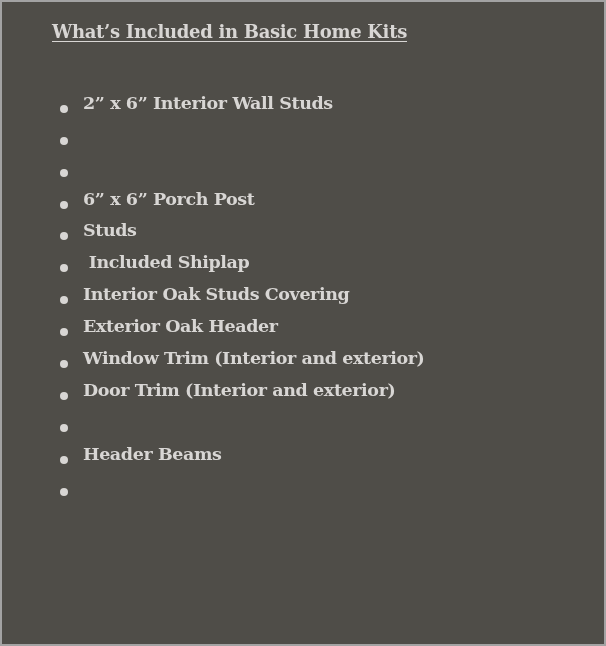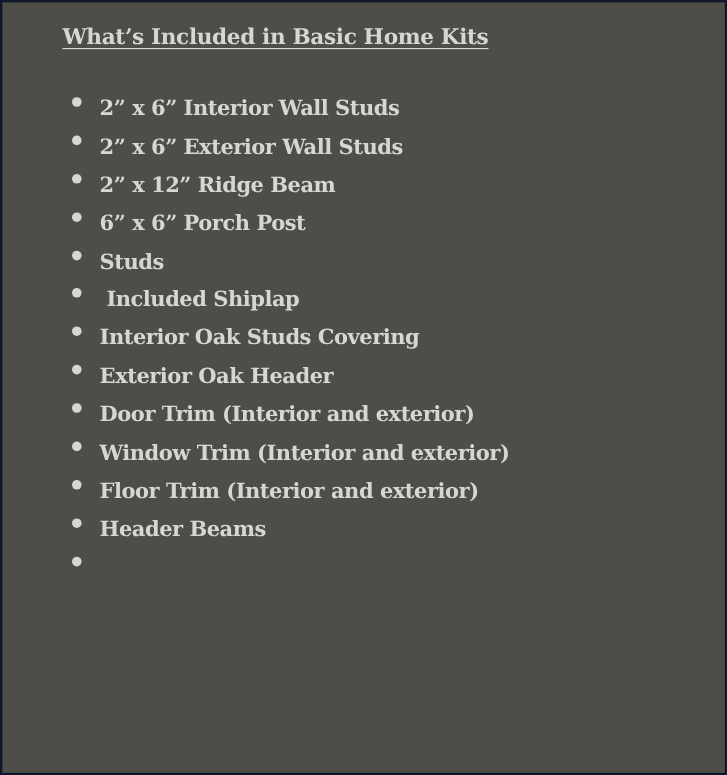--- a/index.html
+++ b/index.html
@@ -4,21 +4,21 @@
   <style>
     html, body { margin: 0; padding: 0; }
     body {
       width: 606px; height: 646px; overflow: hidden;
       background: #4f4d48;
     }
     .panel {
       position: absolute; left: 0; top: 0;
       width: 602px; height: 642px;
       background: #4f4d48;
-      border: 2px solid #0f172a;
+      border: 2px solid #a3a3a3;
       box-sizing: content-box;
     }
     .title {
       position: absolute; left: 50px; top: 19px;
       margin: 0;
       font-family: "DejaVu Serif", "Liberation Serif", serif;
       font-weight: bold;
       font-size: 18px;
       color: #d8d6d4;
       text-decoration: underline;
@@ -26,21 +26,21 @@
       text-decoration-thickness: 1px;
       letter-spacing: -0.3px;
       white-space: nowrap;
     }
     ul.items {
       position: absolute; left: 58px; top: 79px;
       margin: 0; padding: 0; list-style: none;
     }
     ul.items li {
       height: 31.9px;
-      display: flex; align-items: flex-start;
+      display: flex; align-items: flex-end;
       font-family: "DejaVu Serif", "Liberation Serif", serif;
       font-weight: bold;
       font-size: 17.5px;
       color: #d8d6d4;
       white-space: nowrap;
       letter-spacing: -0.4px;
     }
     .bullet {
       display: inline-block;
       width: 8px; height: 8px; border-radius: 50%;
@@ -54,25 +54,23 @@
 
 <div class="panel">
   <h2 class="title">What’s Included in Basic Home Kits</h2>
   <ul class="items">
     <li>
         <span class="bullet"></span>
         <span>2” x 6” Interior Wall Studs</span>
       </li>
     <li>
         <span class="bullet"></span>
-        <span>2” x 6” Exterior Wall Studs</span>
       </li>
     <li>
         <span class="bullet"></span>
-        <span>2” x 12” Ridge Beam</span>
       </li>
     <li>
         <span class="bullet"></span>
         <span>6” x 6” Porch Post</span>
       </li>
     <li>
         <span class="bullet"></span>
         <span>Studs</span>
       </li>
     <li>
@@ -82,29 +80,28 @@
     <li>
         <span class="bullet"></span>
         <span>Interior Oak Studs Covering</span>
       </li>
     <li>
         <span class="bullet"></span>
         <span>Exterior Oak Header</span>
       </li>
     <li>
         <span class="bullet"></span>
+        <span>Window Trim (Interior and exterior)</span>
+      </li>
+    <li>
+        <span class="bullet"></span>
         <span>Door Trim (Interior and exterior)</span>
       </li>
     <li>
         <span class="bullet"></span>
-        <span>Window Trim (Interior and exterior)</span>
-      </li>
-    <li>
-        <span class="bullet"></span>
-        <span>Floor Trim (Interior and exterior)</span>
       </li>
     <li>
         <span class="bullet"></span>
         <span>Header Beams</span>
       </li>
     <li>
         <span class="bullet"></span>
       </li>
   </ul>
 </div>

